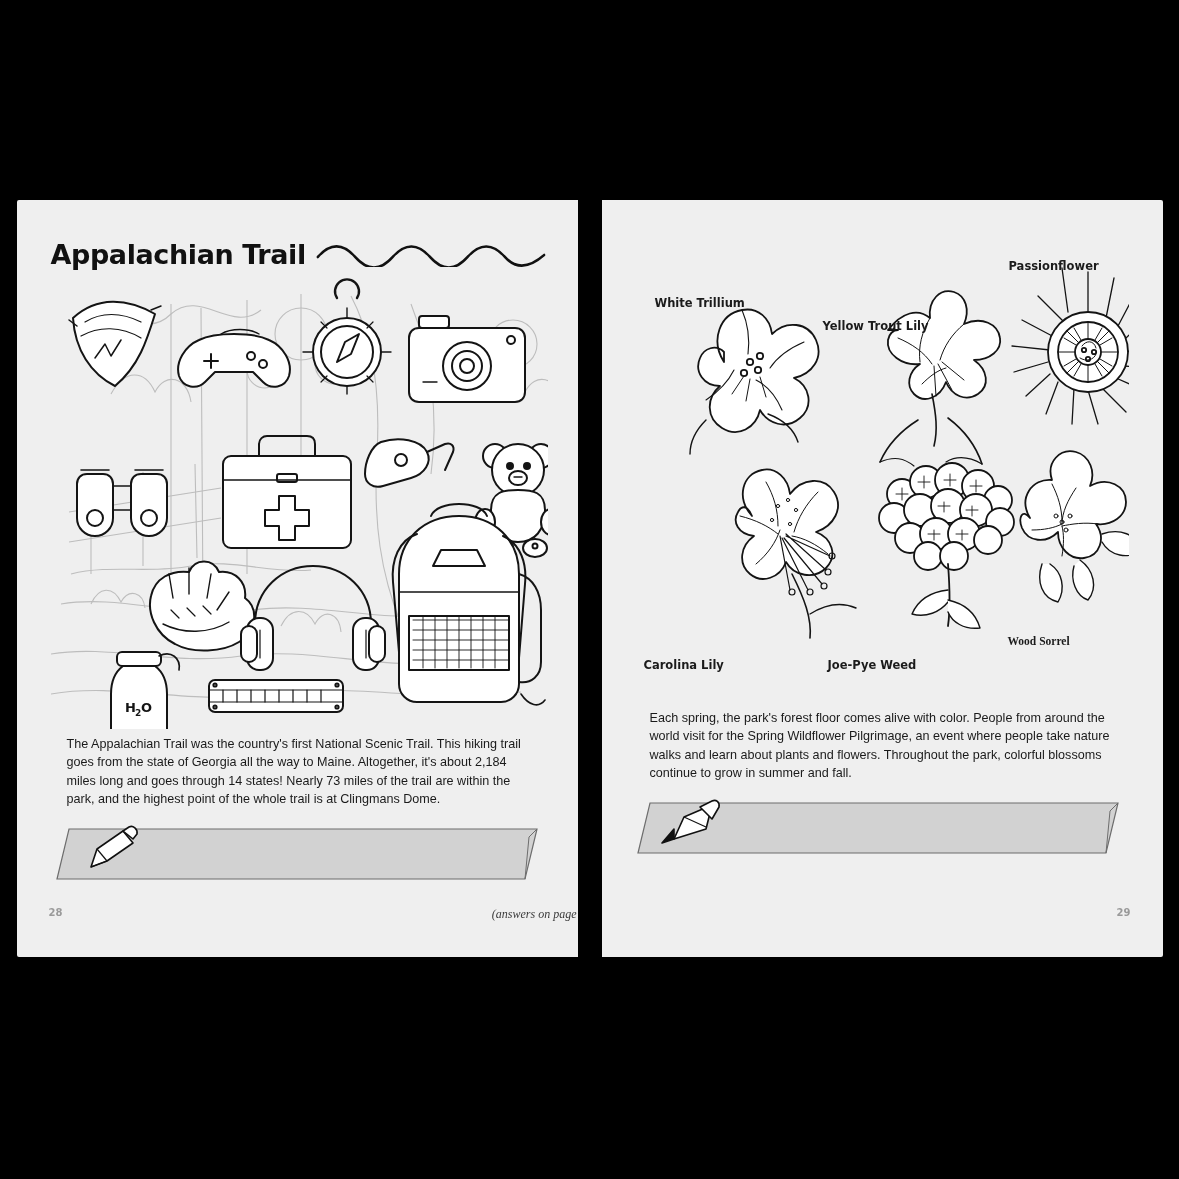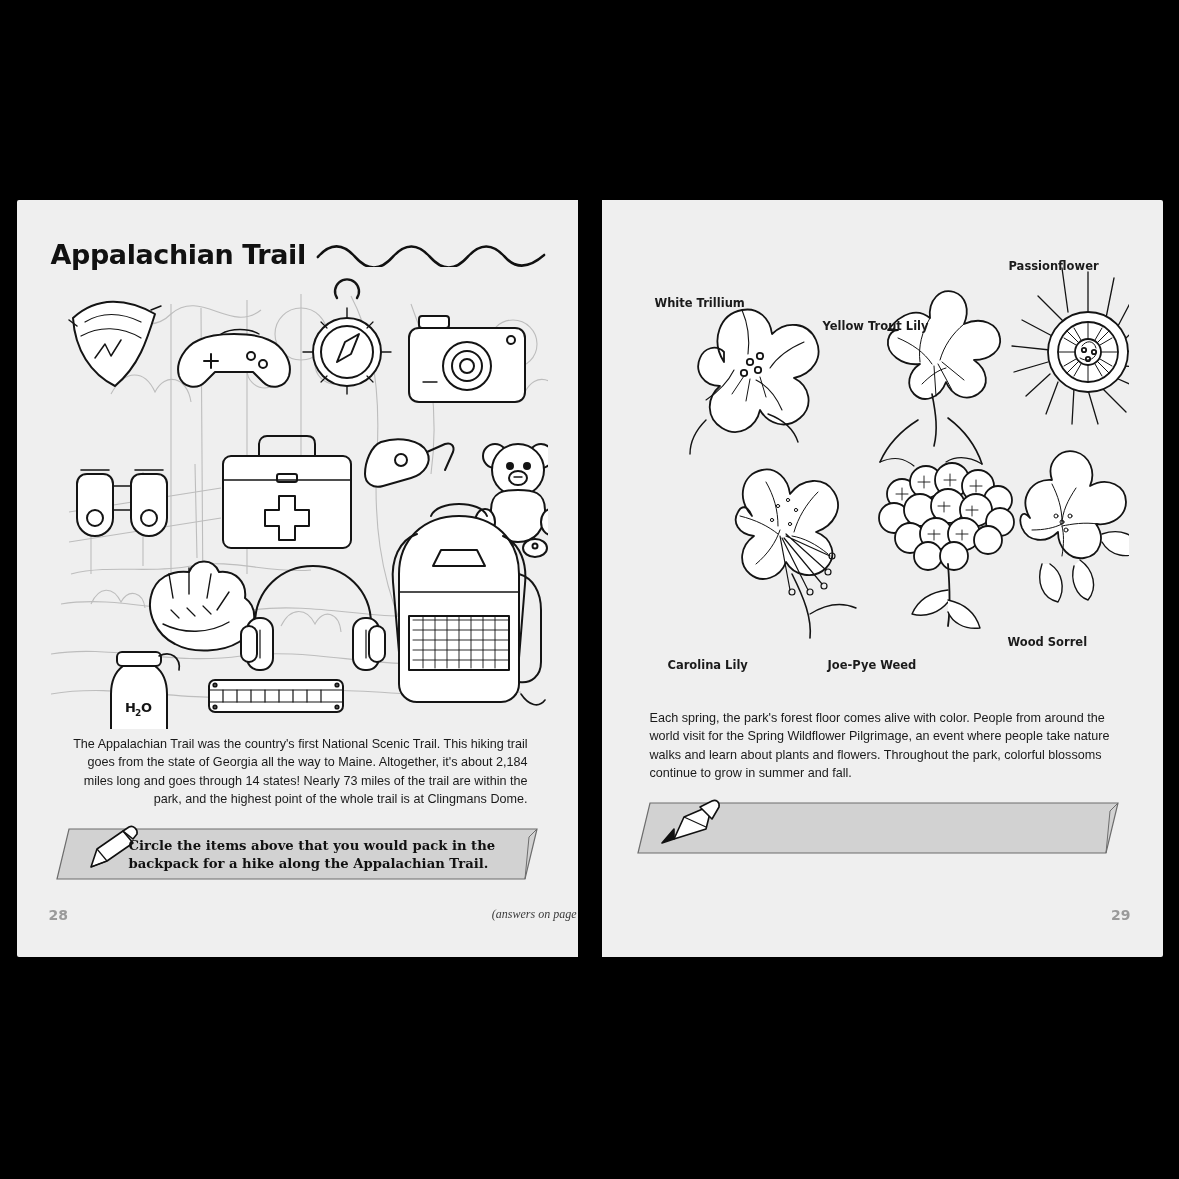--- a/index.html
+++ b/index.html
@@ -78,21 +78,21 @@
   }
 
   
   .body-text {
     font-family: "Liberation Sans", sans-serif;
     font-size: 12.6px;
     line-height: 18.4px;
     color: #1a1a1a;
     margin-top: 6px;
   }
-  .page-left .body-text { padding: 0 20px 0 16px; text-align: right; }
+  .page-left .body-text { padding: 0 20px 0 16px; }
   .page-right .body-text { padding: 0 18px 0 18px; margin-top: 20px; }
 
   
   .prompt-wrap {
     position: relative;
     margin-top: 14px;
     height: 62px;
   }
   .prompt-wrap svg.banner {
     position: absolute;
@@ -116,21 +116,21 @@
     position: absolute;
     bottom: 30px;
     left: 0;
     width: 100%;
     height: 20px;
   }
   .folio {
     position: absolute;
     font-family: "DejaVu Sans", sans-serif;
     font-weight: bold;
-    font-size: 14px;
+    font-size: 10px;
     color: #9a9a9a;
   }
   .folio-left { left: 32px; }
   .folio-right { right: 32px; }
   .answers {
     position: absolute;
     left: 0; right: 0;
     text-align: right;
     font-family: "Liberation Serif", serif;
     font-style: italic;
@@ -328,21 +328,20 @@
         <svg class="banner" width="497" height="62" viewBox="0 0 497 62">
           <path d="M18,6 L486,6 L474,56 L6,56 Z" fill="#d2d2d2" stroke="#6d6d6d" stroke-width="1.2"></path>
           <path d="M486,6 L478,14 L474,56" fill="none" stroke="#6d6d6d" stroke-width="1"></path>
           <g stroke="#111" stroke-width="1.6" fill="#ffffff" stroke-linejoin="round">
             <path d="M40,44 l6,-18 l26,-18 l10,12 l-26,18 Z"></path>
             <path d="M40,44 l16,-6" stroke-width="1.2"></path>
             <path d="M72,8 l6,-4 c4,-2 9,2 8,7 l-4,5 Z" fill="#ffffff"></path>
             <path d="M46,26 l10,12" stroke-width="1.2"></path>
           </g>
         </svg>
-        <div class="prompt-text">Circle the items above that you would pack in the backpack for a hike along the Appalachian Trail.</div>
       </div>
 
       <div class="footer">
         <div class="folio folio-left">28</div>
         <div class="answers">(answers on page 63)</div>
       </div>
 
     </div>
   </div>
 
@@ -471,23 +470,23 @@
               <path d="M470,300 c18,-6 34,0 40,16 c-14,10 -32,6 -40,-8" fill="#fff" stroke-width="1.4"></path>
               <path d="M410,330 c-6,18 0,34 16,38 c8,-14 4,-30 -8,-38" fill="#fff" stroke-width="1.4"></path>
               <path d="M448,326 c14,10 18,28 8,40 c-12,-4 -18,-20 -14,-34" fill="#fff" stroke-width="1.4"></path>
             </g>
           </g>
         </svg>
 
         <div class="flower-label" style="left:23px; top:62px;">White Trillium</div>
         <div class="flower-label" style="left:191px; top:85px;">Yellow Trout Lily</div>
         <div class="flower-label" style="left:368px; top:25px;padding-left:9px;">Passionflower</div>
-        <div class="flower-label" style="left:36px; top:424px;">Carolina Lily</div>
+        <div class="flower-label" style="left:12px; top:424px;">Carolina Lily</div>
         <div class="flower-label" style="left:196px; top:424px;">Joe-Pye Weed</div>
-        <div class="flower-label" style="left:376px; top:401px;">Wood Sorrel</div>
+        <div class="flower-label" style="left:376px; top:401px;font-family:Liberation Serif, serif;">Wood Sorrel</div>
       </div>
 
       <div class="body-text">Each spring, the park's forest floor comes alive with color. People from around the world visit for the Spring Wildflower Pilgrimage, an event where people take nature walks and learn about plants and flowers. Throughout the park, colorful blossoms continue to grow in summer and fall.</div>
 
       <div class="prompt-wrap">
         <svg class="banner" width="497" height="62" viewBox="0 0 497 62">
           <path d="M18,6 L486,6 L474,56 L6,56 Z" fill="#d2d2d2" stroke="#6d6d6d" stroke-width="1.2"></path>
           <path d="M486,6 L478,14 L474,56" fill="none" stroke="#6d6d6d" stroke-width="1"></path>
           <g stroke="#111" stroke-width="1.6" stroke-linejoin="round">
             <path d="M42,42 l10,-22 l28,-12 l-6,24 Z" fill="#ffffff"></path>

